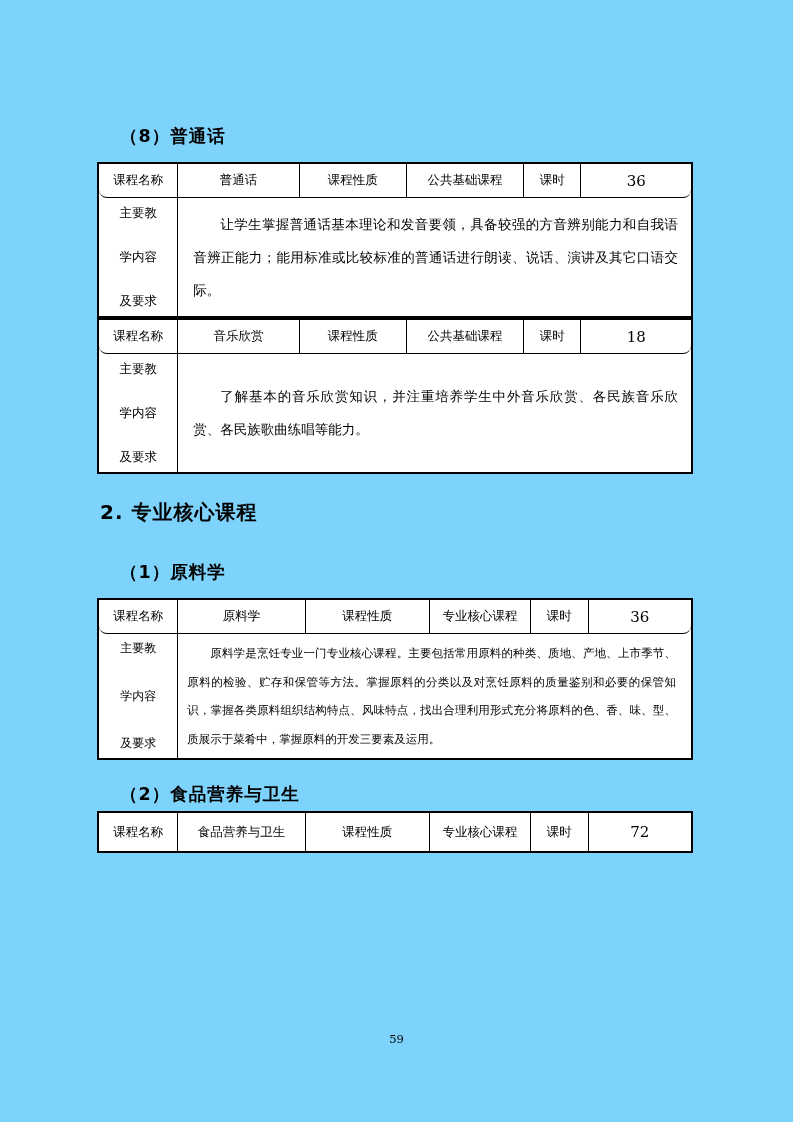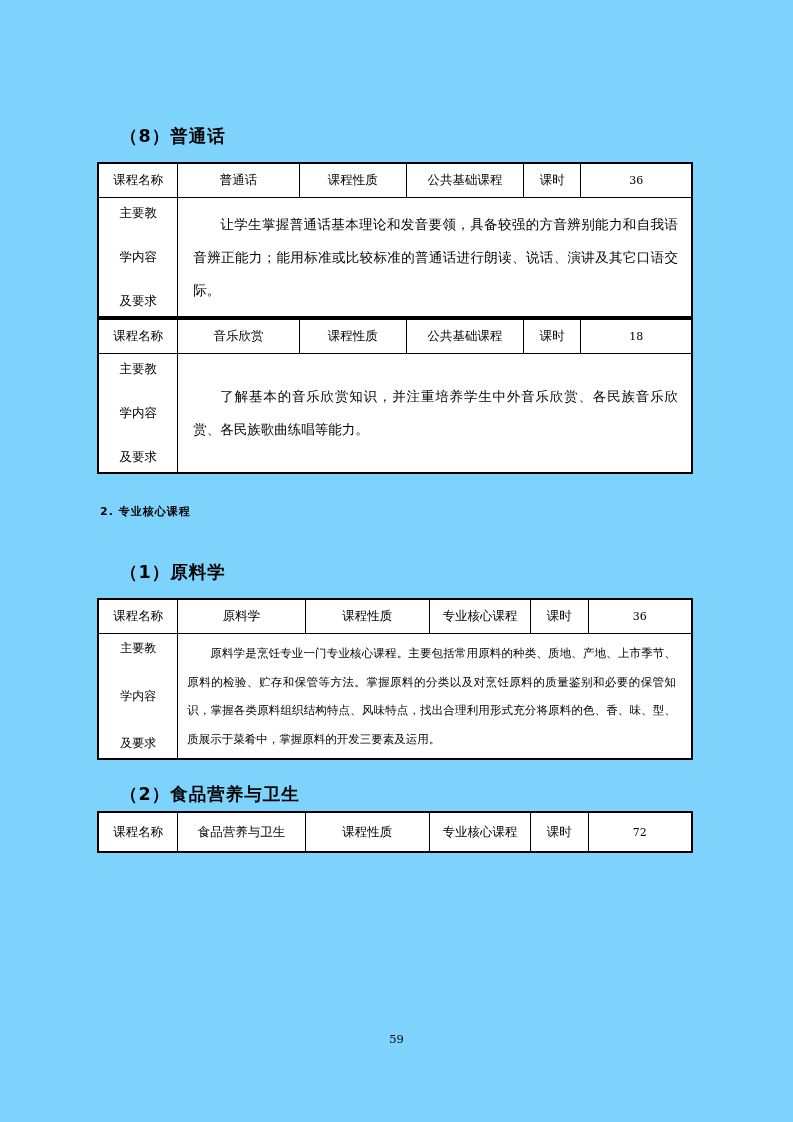--- a/index.html
+++ b/index.html
@@ -21,40 +21,40 @@
     font-family:"DejaVu Sans","Liberation Sans",sans-serif;
     font-weight:bold;
     font-size:17.5px;
     line-height:28px;
     padding-left:23px;
     letter-spacing:1px;
   }
   .h-sec {
     font-family:"DejaVu Sans","Liberation Sans",sans-serif;
     font-weight:bold;
-    font-size:11px;
+    font-size:20px;
     line-height:24px;
     padding-left:3px;
     letter-spacing:1px;
   }
   #h8  { margin:122px 0 12px 0; }
   #h9  { margin:20px 0 2px 0; }
   #hsec{ margin:26px 0 0 0; }
   #h1c { margin:34px 0 12px 0; }
   #h2c { margin:20px 0 3px 0; }
 
   .ctable {
     width:596px;
     border:2px solid #000;
     background:#fff;
   }
   .row { display:flex; width:100%; }
   .row.header { border-bottom:1px solid #000; }
   .ctable.single .row.header { border-bottom:none; }
-  .t12 .row.header, .t34 .row.header { height:34px; }
+  .t12 .row.header, .t34 .row.header { height:34px;border-radius:8px; }
   .t12 .row.body { height:118px; }
   .t3  .row.body { height:124px; }
   .t4  .row.header { height:38px; }
   .cell {
     display:flex; align-items:center; justify-content:center;
     border-right:1px solid #000;
     font-size:12.5px;
     text-align:center;
     overflow:hidden;
   }
@@ -67,21 +67,21 @@
   .t12 .c5 { width:9.7%; }
   .t12 .c6 { flex:1; }
   
   .t34 .c1 { width:13.4%; }
   .t34 .c2 { width:21.5%; }
   .t34 .c3 { width:21.0%; }
   .t34 .c4 { width:17.1%; }
   .t34 .c5 { width:9.7%; }
   .t34 .c6 { flex:1; }
 
-  .num { font-size:11px; font-family:"DejaVu Serif","Liberation Serif",serif; }
+  .num { font-size:15px; font-family:"DejaVu Serif","Liberation Serif",serif; }
 
   .content-label {
     flex-direction:column;
     justify-content:space-between;
     line-height:30px;
     font-size:12.5px;
   }
   .t3 .content-label { line-height:29px; font-size:12px; }
   .content-cell {
     flex:1;

